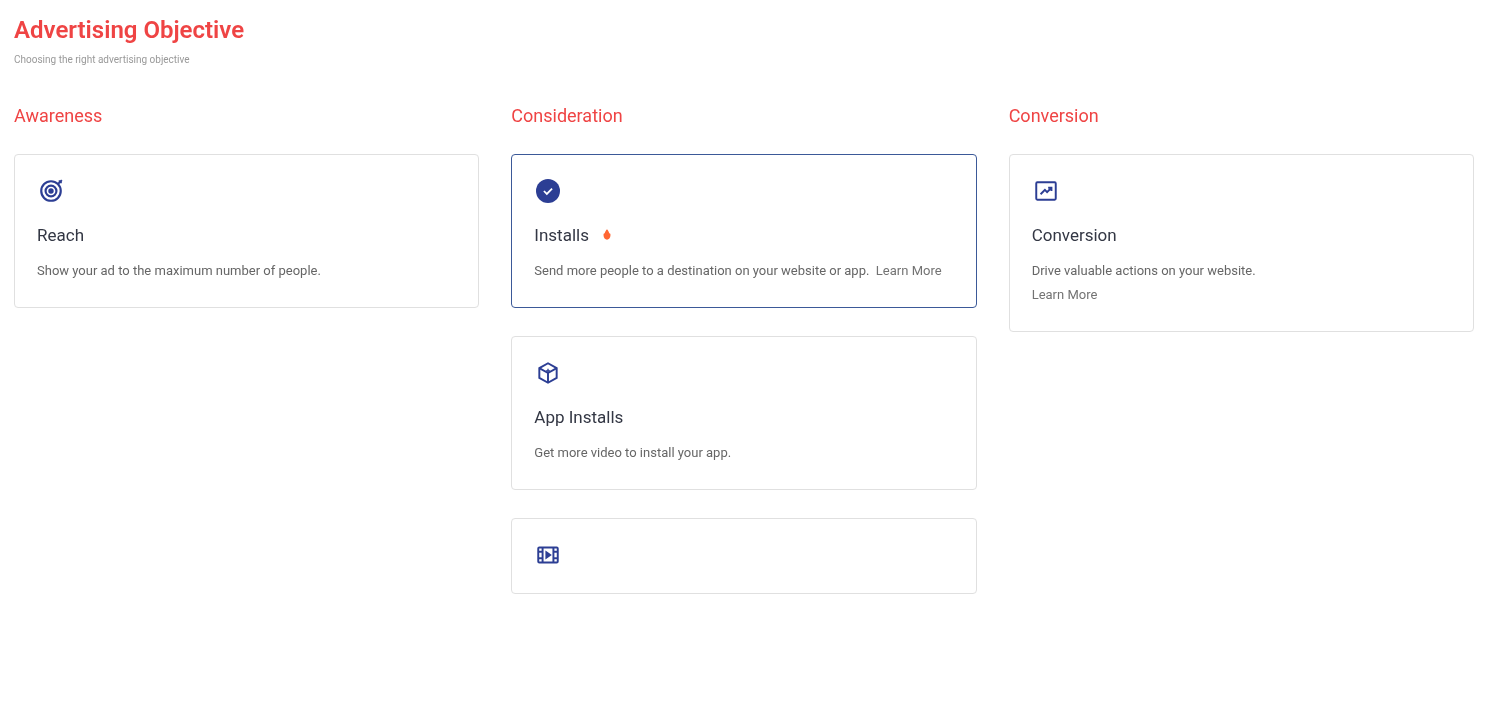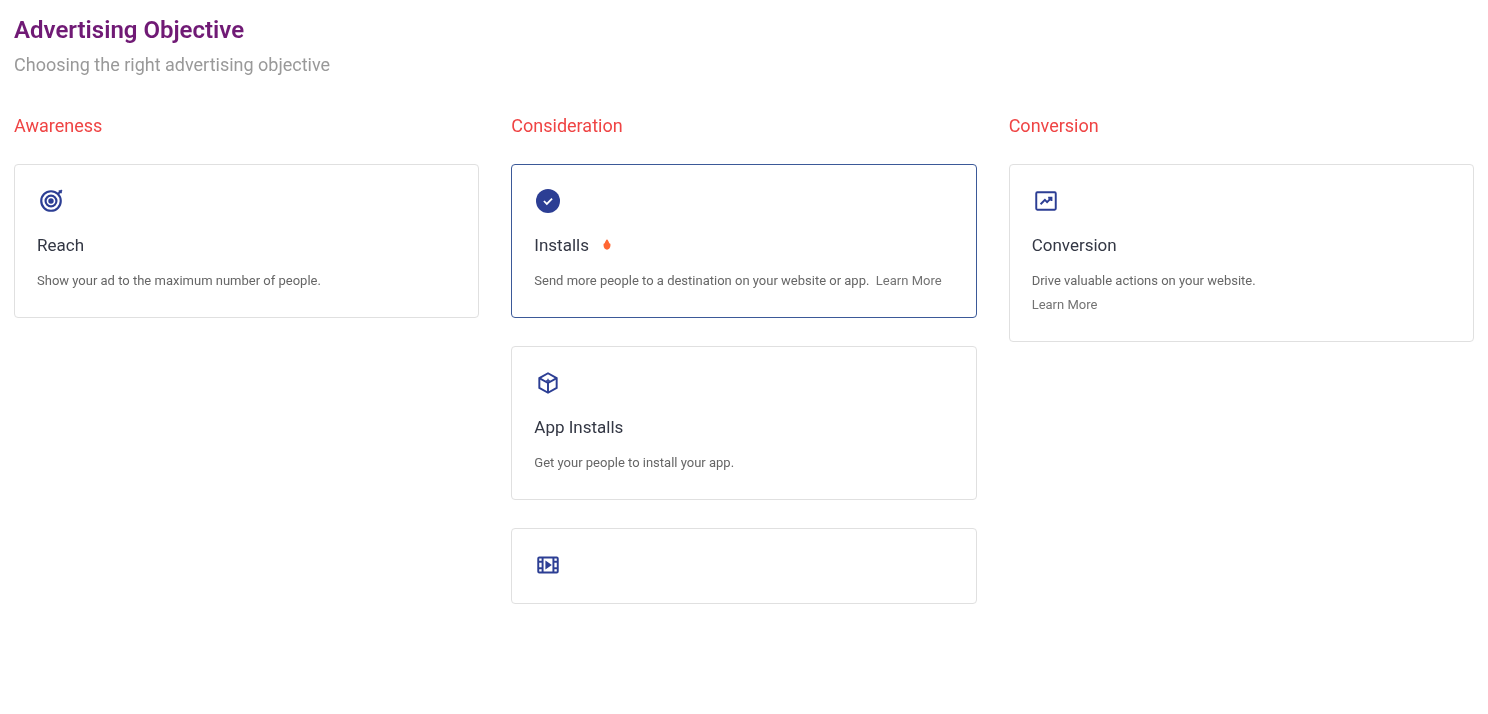--- a/index.html
+++ b/index.html
@@ -9,25 +9,25 @@
     }
     body {
       font-family: -apple-system, BlinkMacSystemFont, "Segoe UI", Roboto, "Helvetica Neue", Arial, sans-serif;
       background: #ffffff;
       color: #333;
       padding: 16px 14px;
     }
     .page-title {
       font-size: 24px;
       font-weight: 600;
-      color: #701a75;
+      color: #ef4444;
       margin-bottom: 10px;
     }
     .page-subtitle {
-      font-size: 18px;
+      font-size: 10px;
       color: #999999;
       margin-bottom: 40px;
     }
     .columns {
       display: flex;
       gap: 32px;
     }
     .column {
       flex: 1;
       min-width: 0;
@@ -166,21 +166,21 @@
           <path d="M12 3 L20 7.5 L20 16.5 L12 21 L4 16.5 L4 7.5 Z"></path>
           <path d="M4 7.5 L12 12 L20 7.5"></path>
           <path d="M12 12 L12 21"></path>
           <path d="M12 8 L12 12 M10 10 L14 10" stroke-width="1.2"></path>
         </svg>
       </div>
       <div class="card-body">
         <div class="card-title-row">
           <span class="card-title">App Installs</span>
         </div>
-        <p class="card-desc">Get your people to install your app.</p>
+        <p class="card-desc">Get more video to install your app.</p>
       </div>
     </div>
 
     <div class="card">
       <div class="card-icon">
         <svg width="26" height="26" viewBox="0 0 24 24" fill="none" stroke="#2c3e94" stroke-width="1.8">
           <rect x="3" y="5" width="18" height="14" rx="1"></rect>
           <line x1="7" y1="5" x2="7" y2="19"></line>
           <line x1="17" y1="5" x2="17" y2="19"></line>
           <line x1="3" y1="9" x2="7" y2="9"></line>

